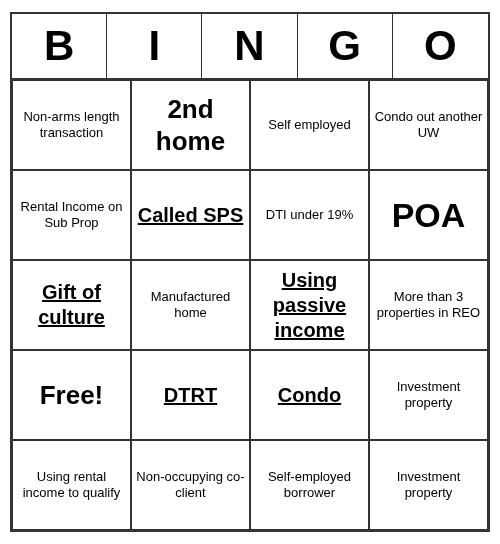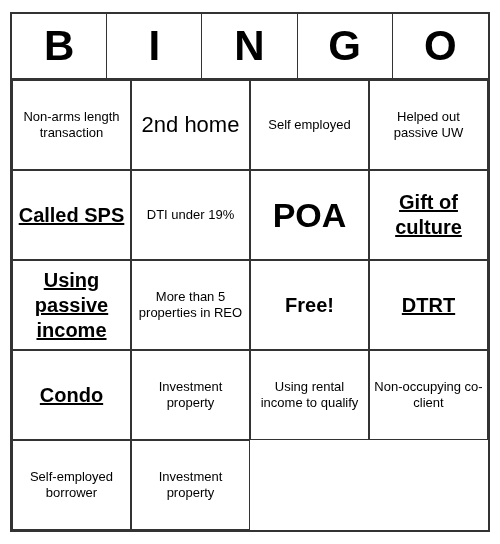--- a/index.html
+++ b/index.html
@@ -40,30 +40,30 @@
       display: flex;
       align-items: center;
       justify-content: center;
       text-align: center;
       padding: 6px 4px;
       font-size: 13px;
       line-height: 1.25;
       position: relative;
     }
     .bingo-cell.large-text {
-      font-size: 22px;
-      font-weight: normal;
+      font-size: 26px;
+      font-weight: bold;
     }
     .bingo-cell.medium-text {
       font-size: 20px;
       font-weight: bold;
       text-decoration: underline;
     }
     .bingo-cell.free {
-      font-size: 20px;
+      font-size: 26px;
       font-weight: bold;
     }
     .bingo-cell.xlarge-text {
       font-size: 34px;
       font-weight: bold;
     }
   </style>
 </head>
 <body>
 
@@ -72,27 +72,29 @@
   <div class="bingo-header-cell">B</div>
       <div class="bingo-header-cell">I</div>
       <div class="bingo-header-cell">N</div>
       <div class="bingo-header-cell">G</div>
       <div class="bingo-header-cell">O</div>
     </div>
   <div class="bingo-grid">
   <div class="bingo-cell">Non-arms length transaction</div>
       <div class="bingo-cell large-text">2nd home</div>
       <div class="bingo-cell">Self employed</div>
-      <div class="bingo-cell">Helped out passive UW</div>
+      <div class="bingo-cell">Condo out another UW</div>
+      <div class="bingo-cell">Rental Income on Sub Prop</div>
       <div class="bingo-cell medium-text">Called SPS</div>
       <div class="bingo-cell">DTI under 19%</div>
       <div class="bingo-cell xlarge-text">POA</div>
       <div class="bingo-cell medium-text">Gift of culture</div>
+      <div class="bingo-cell">Manufactured home</div>
       <div class="bingo-cell medium-text">Using passive income</div>
-      <div class="bingo-cell">More than 5 properties in REO</div>
+      <div class="bingo-cell">More than 3 properties in REO</div>
       <div class="bingo-cell free">Free!</div>
       <div class="bingo-cell medium-text">DTRT</div>
       <div class="bingo-cell medium-text">Condo</div>
       <div class="bingo-cell">Investment property</div>
       <div class="bingo-cell">Using rental income to qualify</div>
       <div class="bingo-cell">Non-occupying co-client</div>
       <div class="bingo-cell">Self-employed borrower</div>
       <div class="bingo-cell">Investment property</div>
     </div>
 </div>

